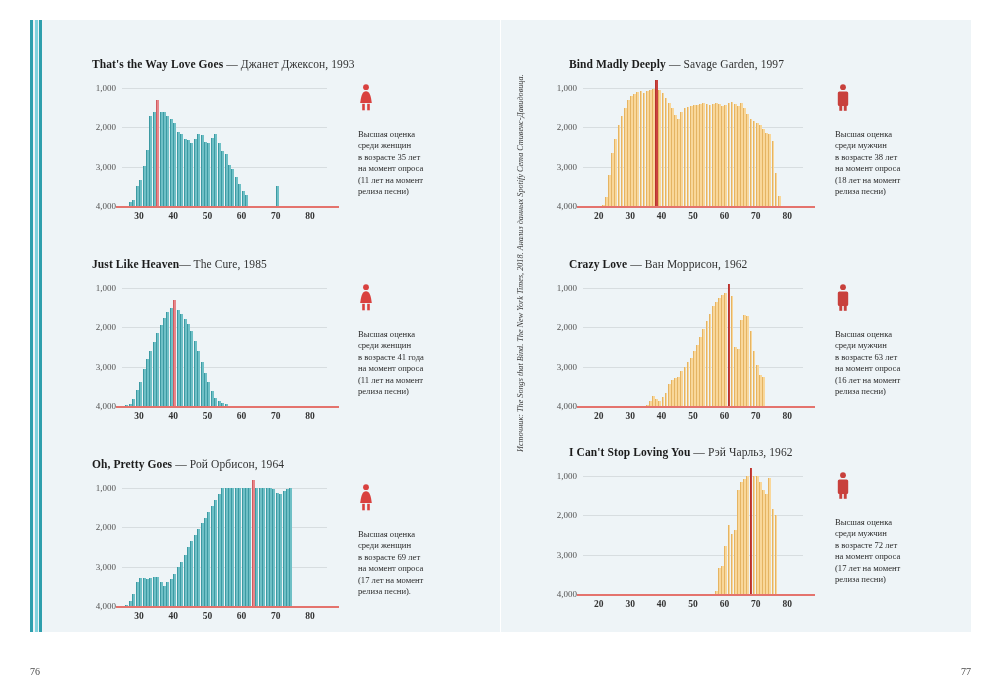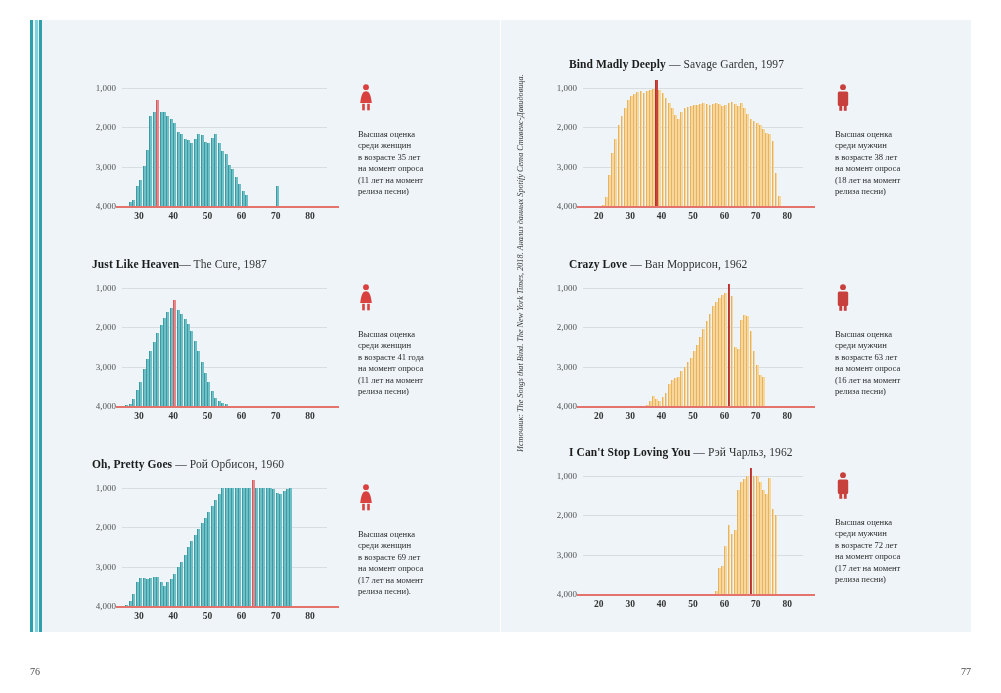--- a/index.html
+++ b/index.html
@@ -123,20 +123,21 @@
 
     <div class="rule r1"></div>
     <div class="rule r2"></div>
     <div class="rule r3"></div>
     <div class="gutter"></div>
 
     <div class="source">Источник: The Songs that Bind. The New York Times, 2018. Анализ данных Spotify Сета Стивенс-Давидовица.</div>
 
     <div class="col left" id="col-left">
         <div class="panel" style="top: 0px;">
+          <div class="chart-title"><b>That's the Way Love Goes</b><span class="meta"> — Джанет Джексон, 1993</span></div>
           <div class="plot" style="width: 205px;">
             <div class="gridline" style="top: 0px;"></div>
             <div class="ylab" style="top: 0px;">1,000</div>
             <div class="gridline" style="top: 39.3333px;"></div>
             <div class="ylab" style="top: 39.3333px;">2,000</div>
             <div class="gridline" style="top: 78.6667px;"></div>
             <div class="ylab" style="top: 78.6667px;">3,000</div>
             <div class="gridline" style="top: 118px;"></div>
             <div class="ylab" style="top: 118px;">4,000</div>
             <div class="baseline" style="top: 118px;"></div>
@@ -196,21 +197,21 @@
 </svg></span>
             <div class="annot-text">Высшая оценка
 среди женщин
 в возрасте 35 лет
 на момент опроса
 (11 лет на момент
 релиза песни)</div>
           </div>
         </div>
         <div class="panel" style="top: 200px;">
-          <div class="chart-title"><b>Just Like Heaven</b><span class="meta">— The Cure, 1987</span></div>
+          <div class="chart-title"><b>Just Like Heaven</b><span class="meta">— The Cure, 1985</span></div>
           <div class="plot" style="width: 205px;">
             <div class="gridline" style="top: 0px;"></div>
             <div class="ylab" style="top: 0px;">1,000</div>
             <div class="gridline" style="top: 39.3333px;"></div>
             <div class="ylab" style="top: 39.3333px;">2,000</div>
             <div class="gridline" style="top: 78.6667px;"></div>
             <div class="ylab" style="top: 78.6667px;">3,000</div>
             <div class="gridline" style="top: 118px;"></div>
             <div class="ylab" style="top: 118px;">4,000</div>
             <div class="baseline" style="top: 118px;"></div>
@@ -264,21 +265,21 @@
 </svg></span>
             <div class="annot-text">Высшая оценка
 среди женщин
 в возрасте 41 года
 на момент опроса
 (11 лет на момент
 релиза песни)</div>
           </div>
         </div>
         <div class="panel" style="top: 400px;">
-          <div class="chart-title"><b>Oh, Pretty Goes</b><span class="meta"> — Рой Орбисон, 1960</span></div>
+          <div class="chart-title"><b>Oh, Pretty Goes</b><span class="meta"> — Рой Орбисон, 1964</span></div>
           <div class="plot" style="width: 205px;">
             <div class="gridline" style="top: 0px;"></div>
             <div class="ylab" style="top: 0px;">1,000</div>
             <div class="gridline" style="top: 39.3333px;"></div>
             <div class="ylab" style="top: 39.3333px;">2,000</div>
             <div class="gridline" style="top: 78.6667px;"></div>
             <div class="ylab" style="top: 78.6667px;">3,000</div>
             <div class="gridline" style="top: 118px;"></div>
             <div class="ylab" style="top: 118px;">4,000</div>
             <div class="baseline" style="top: 118px;"></div>

